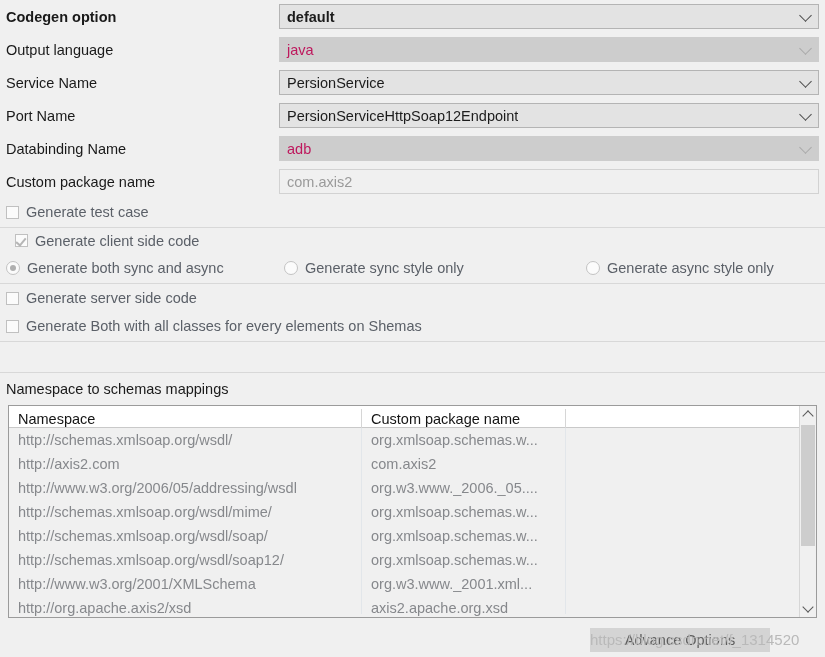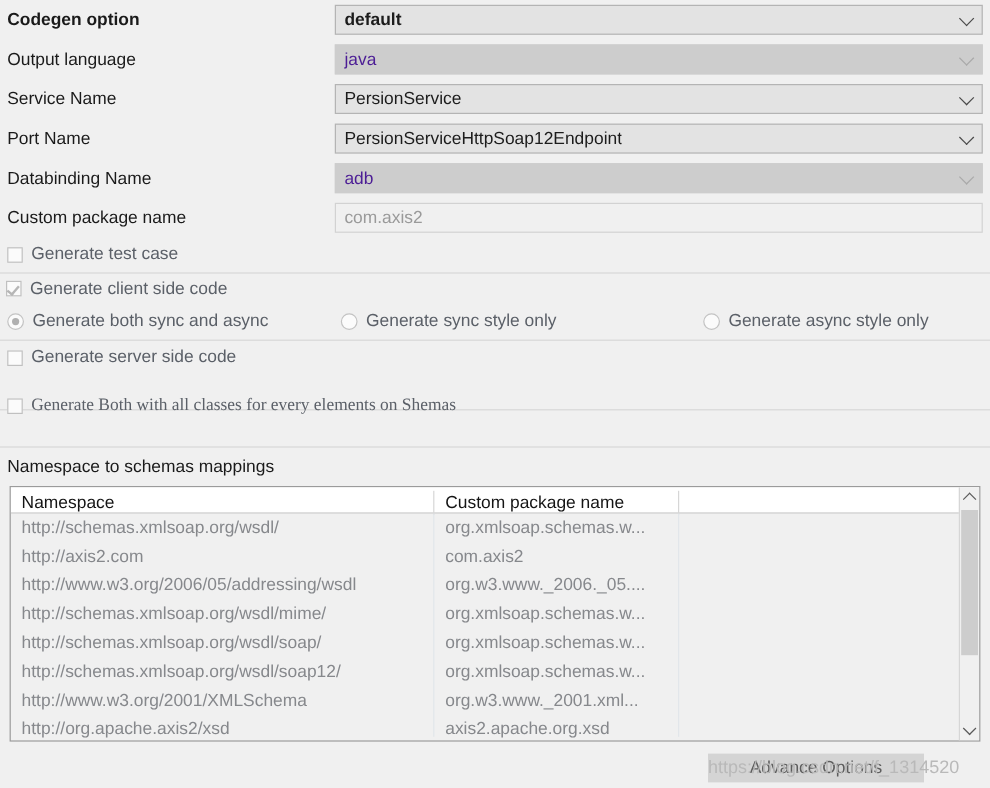--- a/index.html
+++ b/index.html
@@ -60,21 +60,21 @@
     width: 9px; height: 9px;
     margin-top: -6px;
     border-left: 1.4px solid #4a4a4a;
     border-bottom: 1.4px solid #4a4a4a;
     transform: rotate(-45deg);
   }
   .combo.disabled {
     background: #cdcdcd;
     border: 1px solid #cdcdcd;
   }
-  .combo.disabled .val { color: #4c1d95; text-align: right; }
+  .combo.disabled .val { color: #be185d; text-align: right; }
   .combo.disabled .arrow {
     border-left-color: #a9a9a9;
     border-bottom-color: #a9a9a9;
   }
   .textfield {
     width: 100%; height: 100%;
     background: #f0f0f0;
     border: 1px solid #d2d2d2;
     display: flex; align-items: center;
   }
@@ -320,21 +320,21 @@
     <div class="optrow">
       <div class="opt" style="left:6px;">
         <span class="cbx"></span>
         <span class="opt-label">Generate test case</span>
       </div>
     </div>
 
     <div class="sep" style="top:29px;"></div>
 
     <div class="optrow" style="height:27px;margin-top:1px;">
-      <div class="opt" style="left:5px;height:27px;">
+      <div class="opt" style="left:15px;height:27px;">
         <span class="cbx checked"></span>
         <span class="opt-label">Generate client side code</span>
       </div>
     </div>
 
     <div class="optrow">
       <div class="opt" style="left:284px;">
         <span class="rdo"></span>
         <span class="opt-label">Generate sync style only</span>
       </div>
@@ -353,21 +353,21 @@
     <div class="optrow" style="margin-top:2px;">
       <div class="opt" style="left:6px;">
         <span class="cbx"></span>
         <span class="opt-label">Generate server side code</span>
       </div>
     </div>
 
 
     <div class="sep" style="top:143px;"></div>
 
-    <div class="optrow" style="margin-top:12px;font-family:Liberation Serif, serif;">
+    <div class="optrow" style="margin-top:0;">
       <div class="opt" style="left:6px;">
         <span class="cbx"></span>
         <span class="opt-label">Generate Both with all classes for every elements on Shemas</span>
       </div>
     </div>
 
     <div class="sep" style="top:174px;"></div>
   </div>
 
   <div class="sect-title" style="top:381px;">Namespace to schemas mappings</div>

